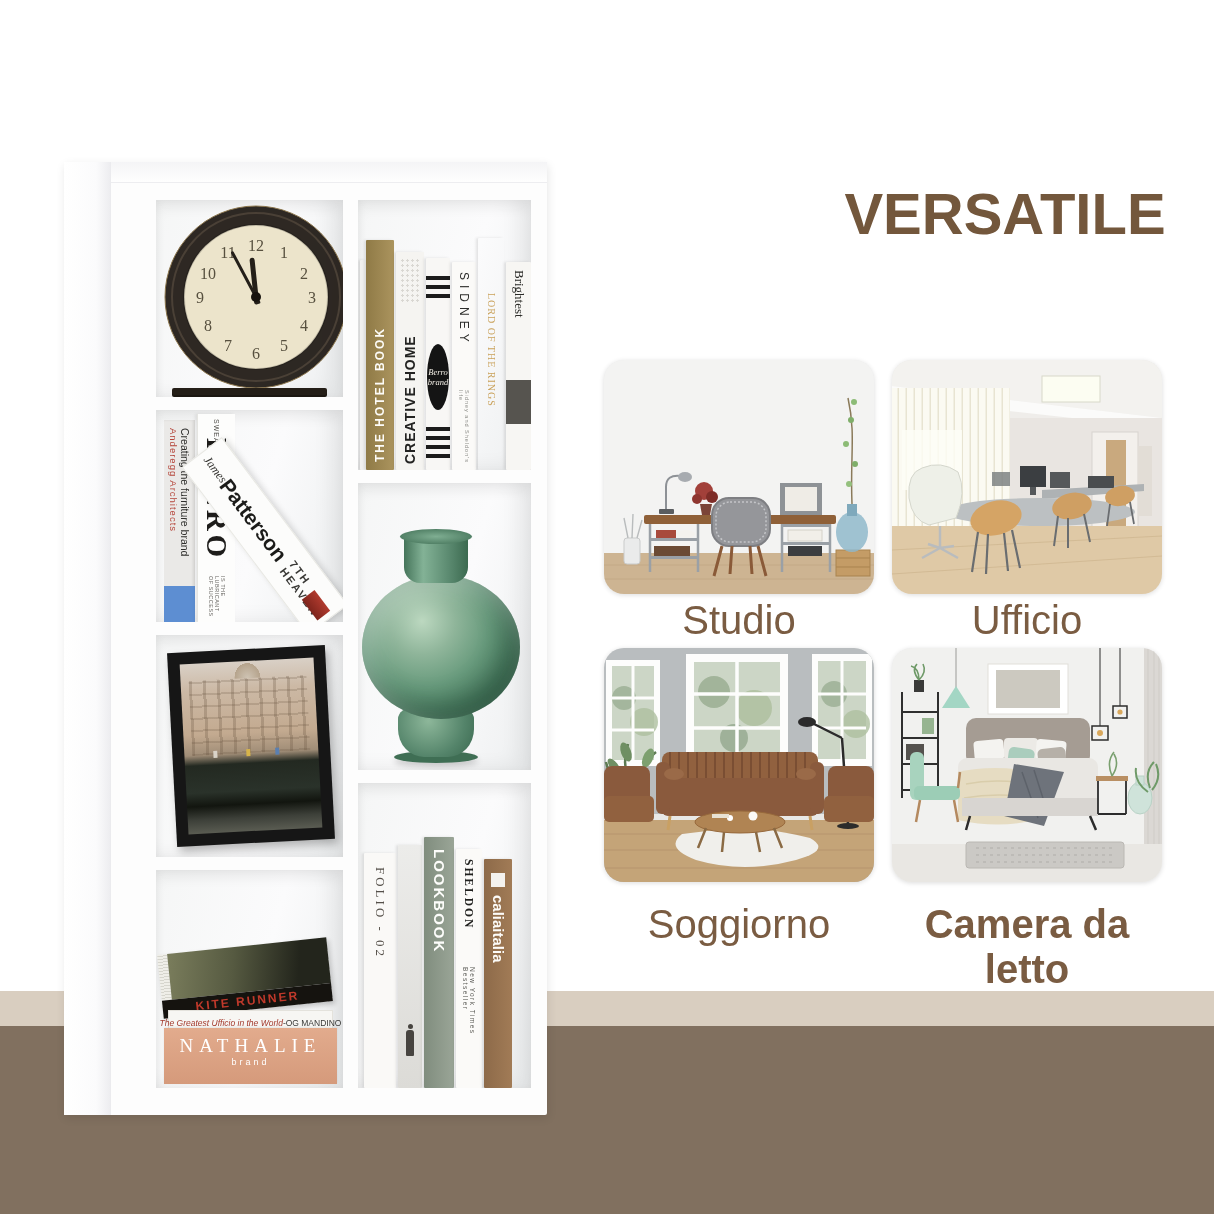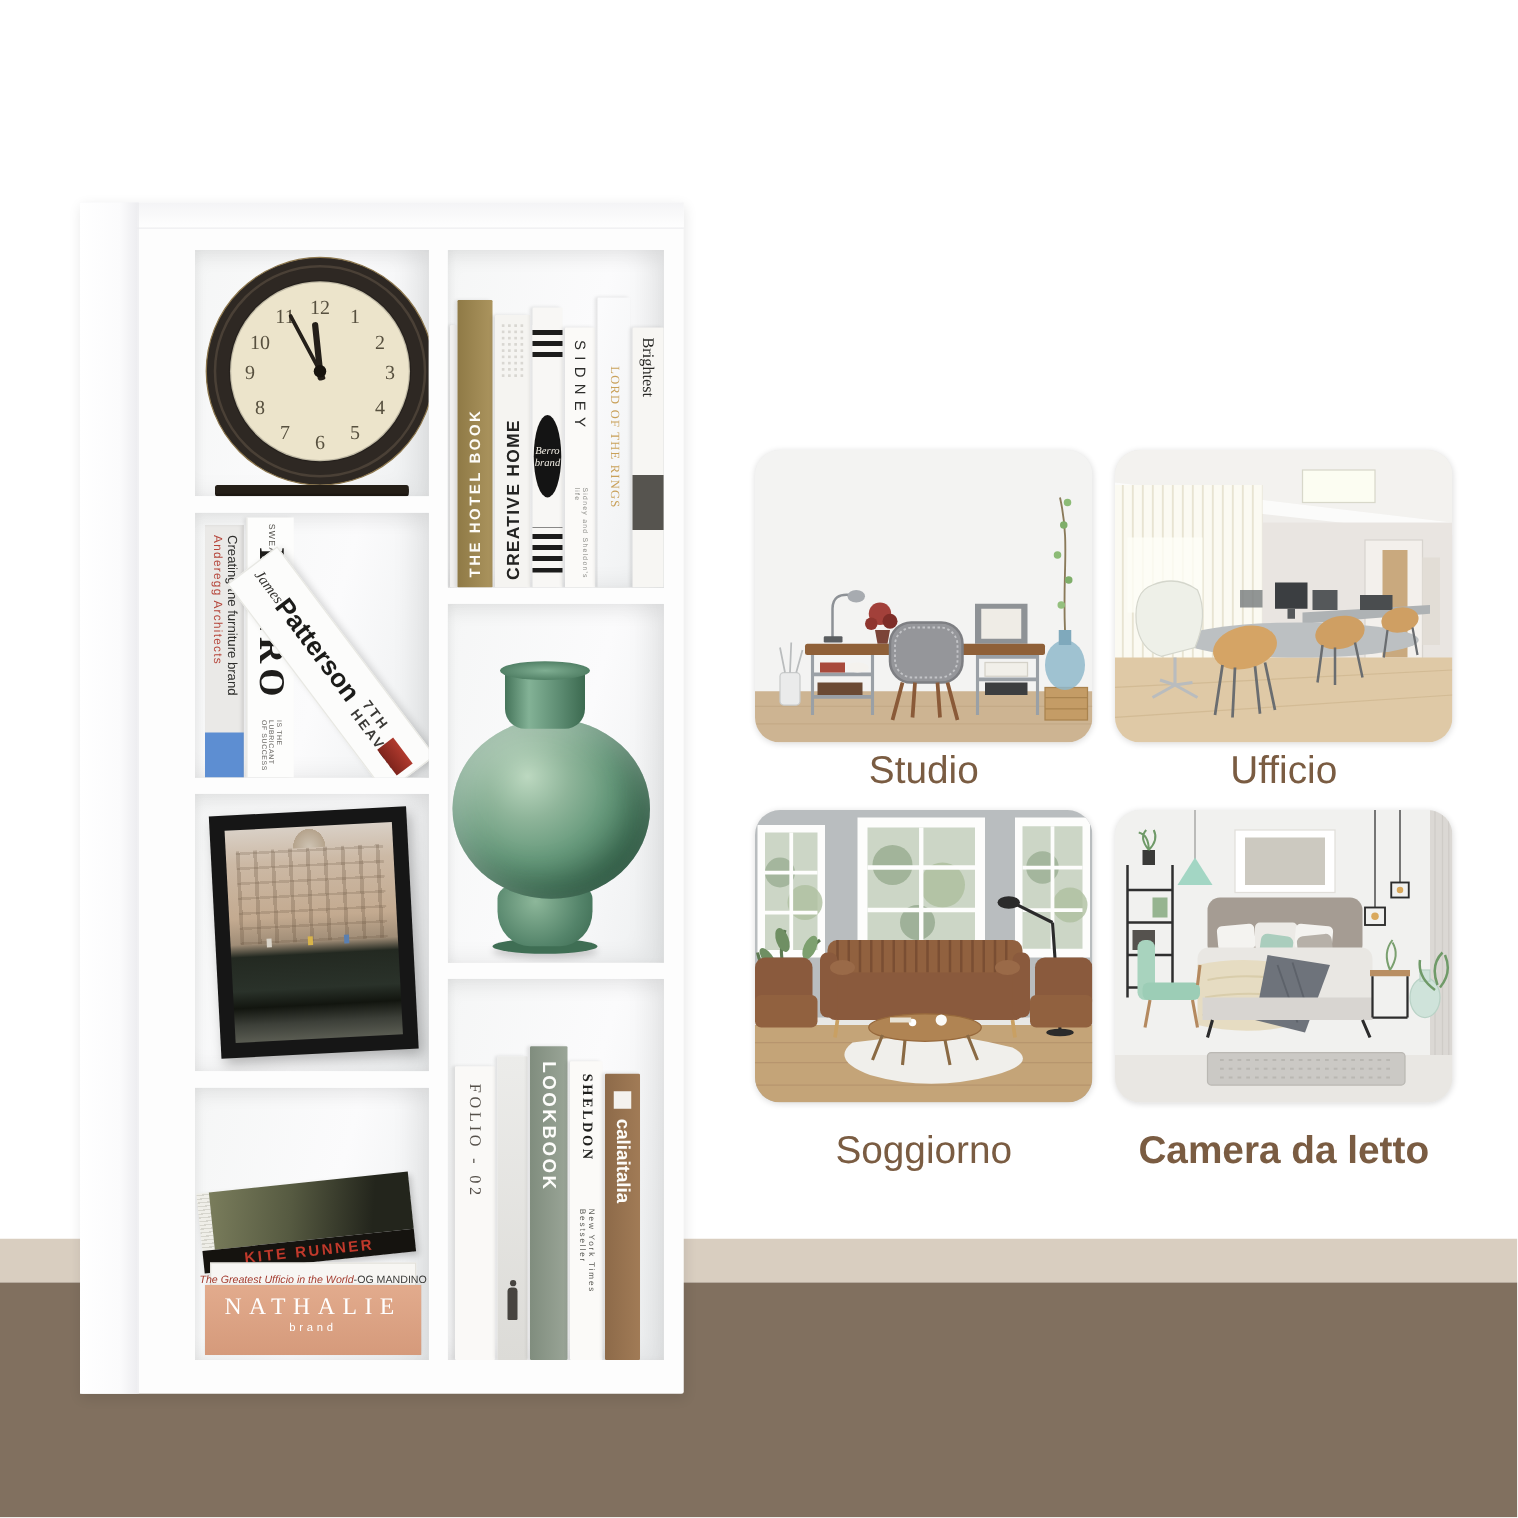--- a/index.html
+++ b/index.html
@@ -95,21 +95,21 @@
   .kite .spine{position:absolute;left:0;right:0;bottom:0;height:18px;background:#15130f;
        display:flex;align-items:center;justify-content:center;color:#c0392b;
        font-weight:bold;font-size:12px;letter-spacing:2px;}
 
   
   .sp-sliver{left:2px;width:6px;top:60px;background:#f1f0ee;}
   .sp-hotel{left:8px;width:28px;top:40px;background:linear-gradient(90deg,#8f7a46,#ab945e);}
   .sp-creative{left:38px;width:28px;top:52px;background:#f5f4f1;}
   .sp-creative::before{content:"";position:absolute;top:6px;left:4px;right:4px;height:44px;
        background-image:radial-gradient(#d9d7d2 1px,transparent 1.2px);background-size:5px 5px;}
-  .sp-berro{left:68px;width:24px;top:46px;background:#f8f7f5;}
+  .sp-berro{left:68px;width:24px;top:58px;background:#f8f7f5;}
   .sp-berro .bars-t{position:absolute;top:14px;left:0;right:0;height:26px;
        background:repeating-linear-gradient(0deg,#1c1c1c 0 4px,#f8f7f5 4px 9px);}
   .sp-berro .bars-b{position:absolute;bottom:12px;left:0;right:0;height:36px;
        background:repeating-linear-gradient(0deg,#1c1c1c 0 4px,#f8f7f5 4px 9px);}
   .sp-berro .oval{position:absolute;top:86px;left:1px;right:1px;height:66px;border-radius:50%;
        background:#141414;color:#f3efe6;display:flex;flex-direction:column;align-items:center;
        justify-content:center;font-family:"Liberation Serif",serif;font-style:italic;font-size:8.5px;line-height:1.2;}
   .sp-sidney{left:94px;width:24px;top:62px;background:#fbfaf8;}
   .sp-lotr{left:120px;width:26px;top:38px;background:linear-gradient(90deg,#2e2823,#47403
 6);}
@@ -142,21 +142,21 @@
   .sp-sheldon{left:98px;width:26px;top:66px;background:#fbfaf8;}
   .sp-calia{left:126px;width:28px;top:76px;background:linear-gradient(90deg,#8d6a49,#a17b56);}
   .sp-calia .sq{position:absolute;top:14px;left:7px;width:14px;height:14px;background:#f4f2ee;}
 
   
   .title{position:absolute;left:840px;top:180px;width:330px;text-align:center;
          font-size:58px;font-weight:bold;color:#73573c;letter-spacing:0px;}
   .photo-card{position:absolute;width:270px;height:234px;border-radius:20px;overflow:hidden;
          box-shadow:0 1px 5px rgba(0,0,0,.14);background:#eee;}
   .photo-card svg{display:block;width:100%;height:100%;}
-  .room-label{position:absolute;width:270px;text-align:center;font-size:31px;color:#7a5c42;}
+  .room-label{position:absolute;width:270px;text-align:center;font-size:40px;color:#7a5c42;}
 </style>
 </head>
 <body>
 
 <div class="canvas">
 
   <div class="band band-beige"></div>
   <div class="band band-brown"></div>
 
   <div class="bookcase">
@@ -321,20 +321,21 @@
       </div>
       <div class="sp sp-calia">
         <div class="sq"></div>
         <div class="vt" style="top:36px;height:170px;">
           <span class="vtext" style="font-size:15px;font-weight:bold;color:#fdfcf9;">caliaitalia</span>
         </div>
       </div>
     </div>
   </div>
 
+  <div class="title">VERSATILE</div>
 
   <div class="photo-card" style="left:604px;top:360px;">
     <svg viewBox="0 0 270 234" preserveAspectRatio="none">
       <rect width="270" height="234" fill="#f3f3f2"></rect>
       <rect y="193" width="270" height="41" fill="#cdb492"></rect>
       <path d="M0 205 H270 M0 219 H270" stroke="#bda27f" stroke-width="1" opacity=".55"></path>
       <rect x="20" y="178" width="16" height="26" rx="3" fill="#eaebeb" stroke="#c9cbcb"></rect>
       <path d="M24 178 L20 158 M28 178 L29 154 M33 178 L38 160" stroke="#b9bcbd" stroke-width="1.4"></path>
       <path d="M62 153 v-26 q0 -13 15 -11" stroke="#8d9196" stroke-width="2" fill="none"></path>
       <ellipse cx="81" cy="117" rx="7" ry="5" fill="#a7abb0"></ellipse>

